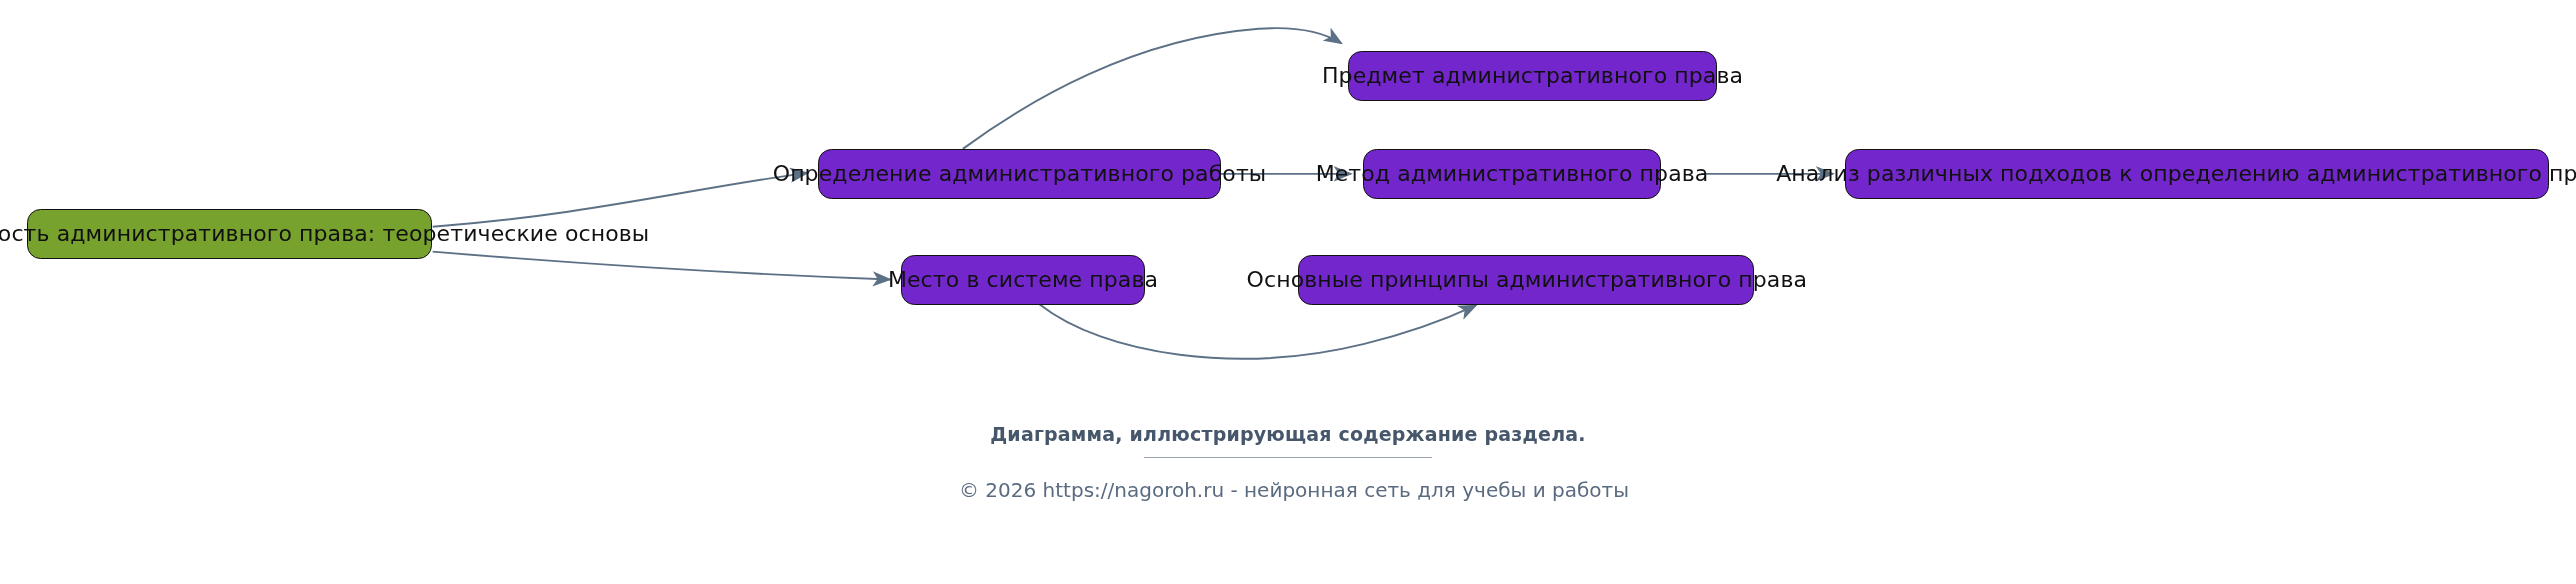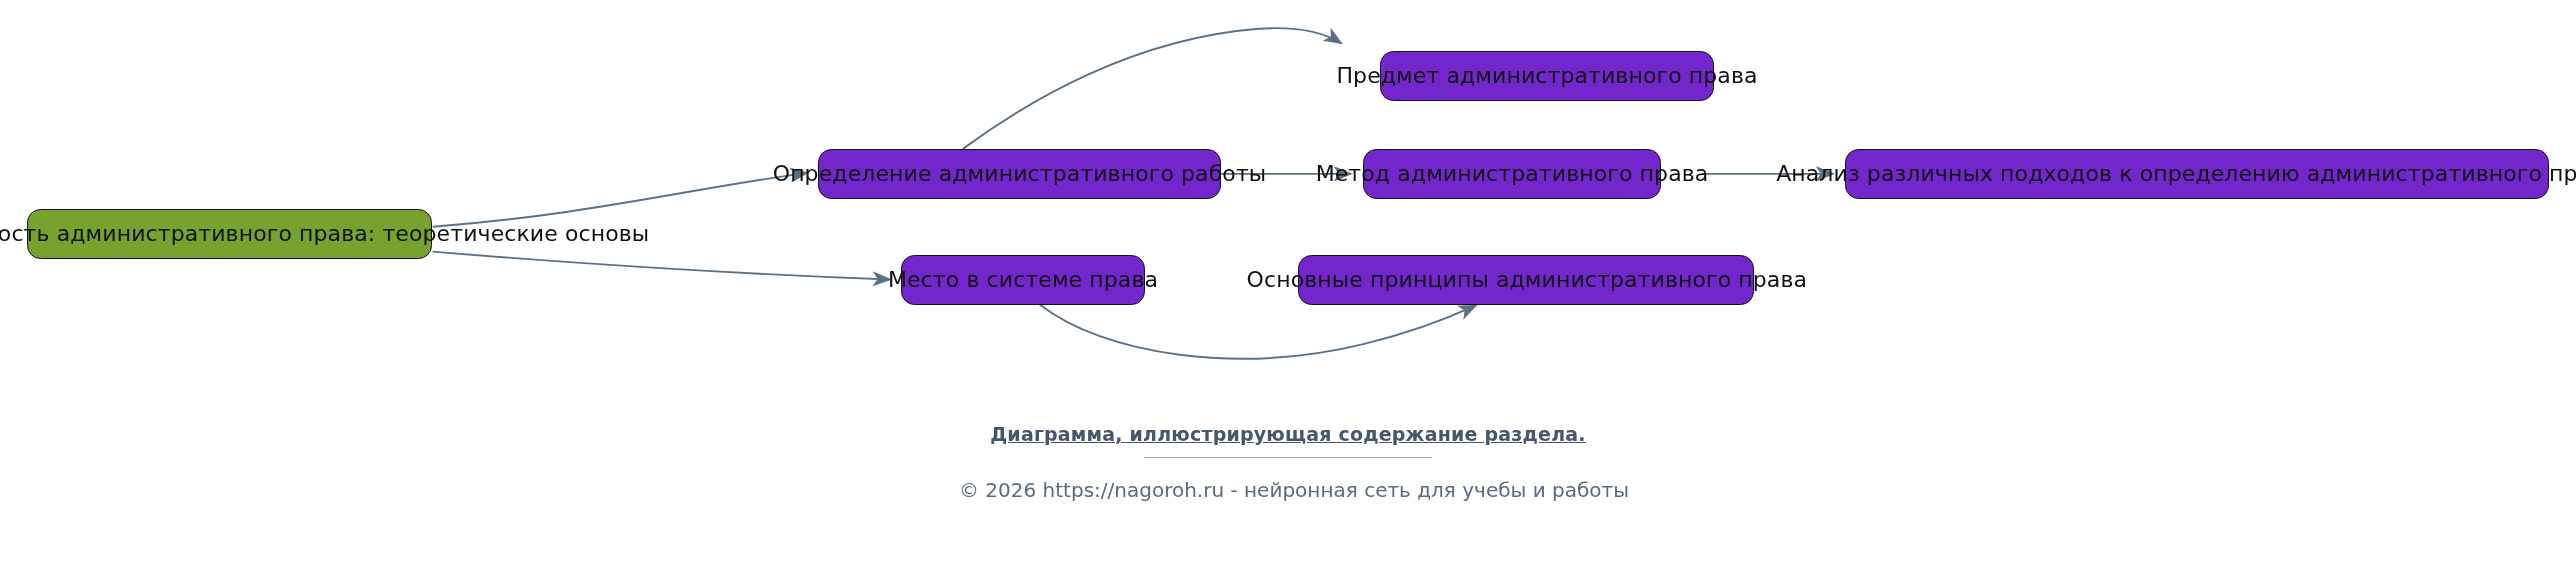--- a/index.html
+++ b/index.html
@@ -62,21 +62,20 @@
     top: 423px;
     width: 2576px;
     text-align: center;
   }
   .caption-title {
     font-family: "DejaVu Sans", "Liberation Sans", sans-serif;
     font-size: 19px;
     font-weight: bold;
     color: #46566b;
     letter-spacing: 0.2px;
-    text-decoration: underline;
   }
   .caption-rule {
     width: 288px;
     height: 0;
     margin: 11.5px auto 0 auto;
     border-top: 1.4px solid #9aa6b4;
   }
   .footer-text {
     position: absolute;
     left: 6px;
@@ -114,21 +113,21 @@
   </svg>
 
   <div class="node node-root" style="left:27px; top:209px; width:405px;">
     <span>Понятие и сущность административного права: теоретические основы</span>
   </div>
 
   <div class="node node-topic" style="left:818px; top:149px; width:403px;">
     <span>Определение административного работы</span>
   </div>
 
-  <div class="node node-topic" style="left:1348px; top:51px; width:334px;margin-left:32px;">
+  <div class="node node-topic" style="left:1348px; top:51px; width:369px;">
     <span>Предмет административного права</span>
   </div>
 
   <div class="node node-topic" style="left:1363px; top:149px; width:298px;">
     <span>Метод административного права</span>
   </div>
 
   <div class="node node-topic" style="left:1845px; top:149px; width:704px;">
     <span>Анализ различных подходов к определению административного права</span>
   </div>

